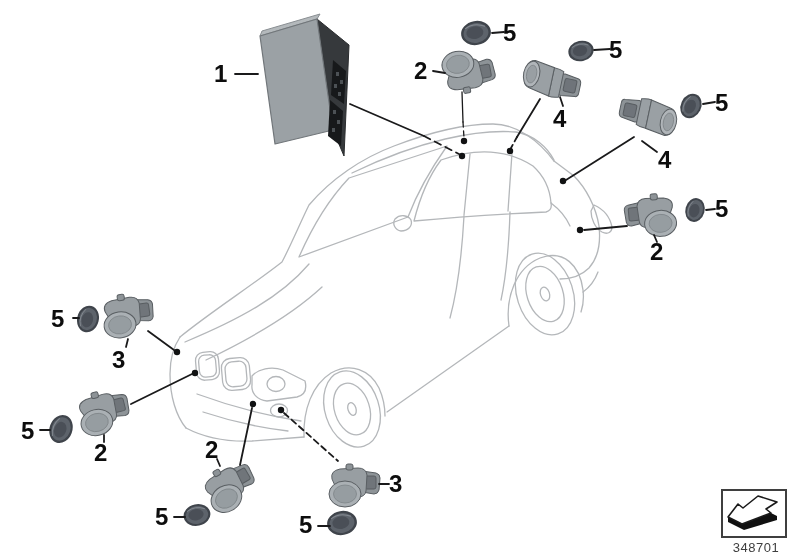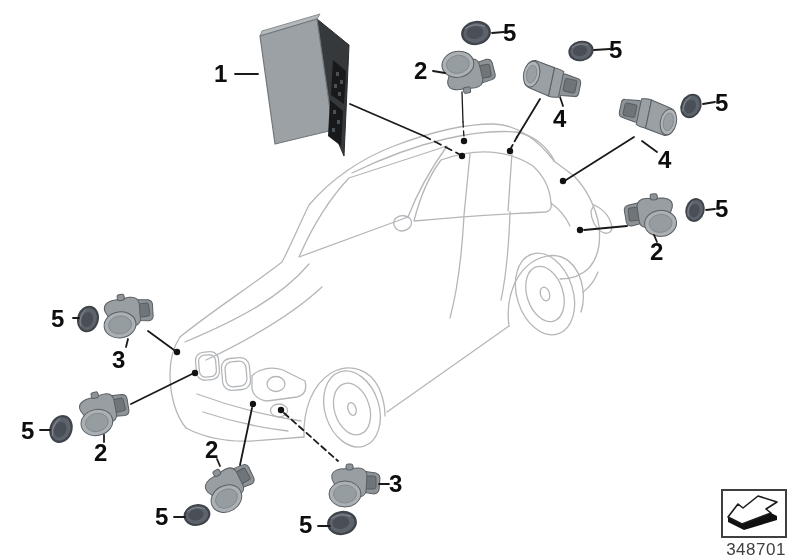--- a/index.html
+++ b/index.html
@@ -3,21 +3,21 @@
 <meta charset="utf-8">
 <style>
   html,body{margin:0;padding:0;background:#ffffff;}
   .stage{position:relative;width:800px;height:560px;background:#ffffff;overflow:hidden;
          font-family:"Liberation Sans",sans-serif;}
   .stage svg.layer{position:absolute;left:0;top:0;}
   .callout{position:absolute;font-family:"Liberation Sans",sans-serif;font-weight:bold;
            font-size:24px;line-height:1;color:#0d0d0d;letter-spacing:0;cursor:pointer;
            user-select:none;}
   .part-number{position:absolute;left:723px;top:540px;width:66px;text-align:center;
-               font-size:17px;color:#3e3e3e;letter-spacing:0.5px;}
+               font-size:13px;color:#3e3e3e;letter-spacing:0.5px;}
   .icon-box{position:absolute;left:721px;top:489px;width:66px;height:49px;
             border:2px solid #3f3f3f;box-sizing:border-box;background:#ffffff;}
   .icon-box svg{display:block;}
 </style>
 </head>
 <body>
 
 <div class="stage">
 
   <svg class="layer" width="800" height="560" viewBox="0 0 800 560">

